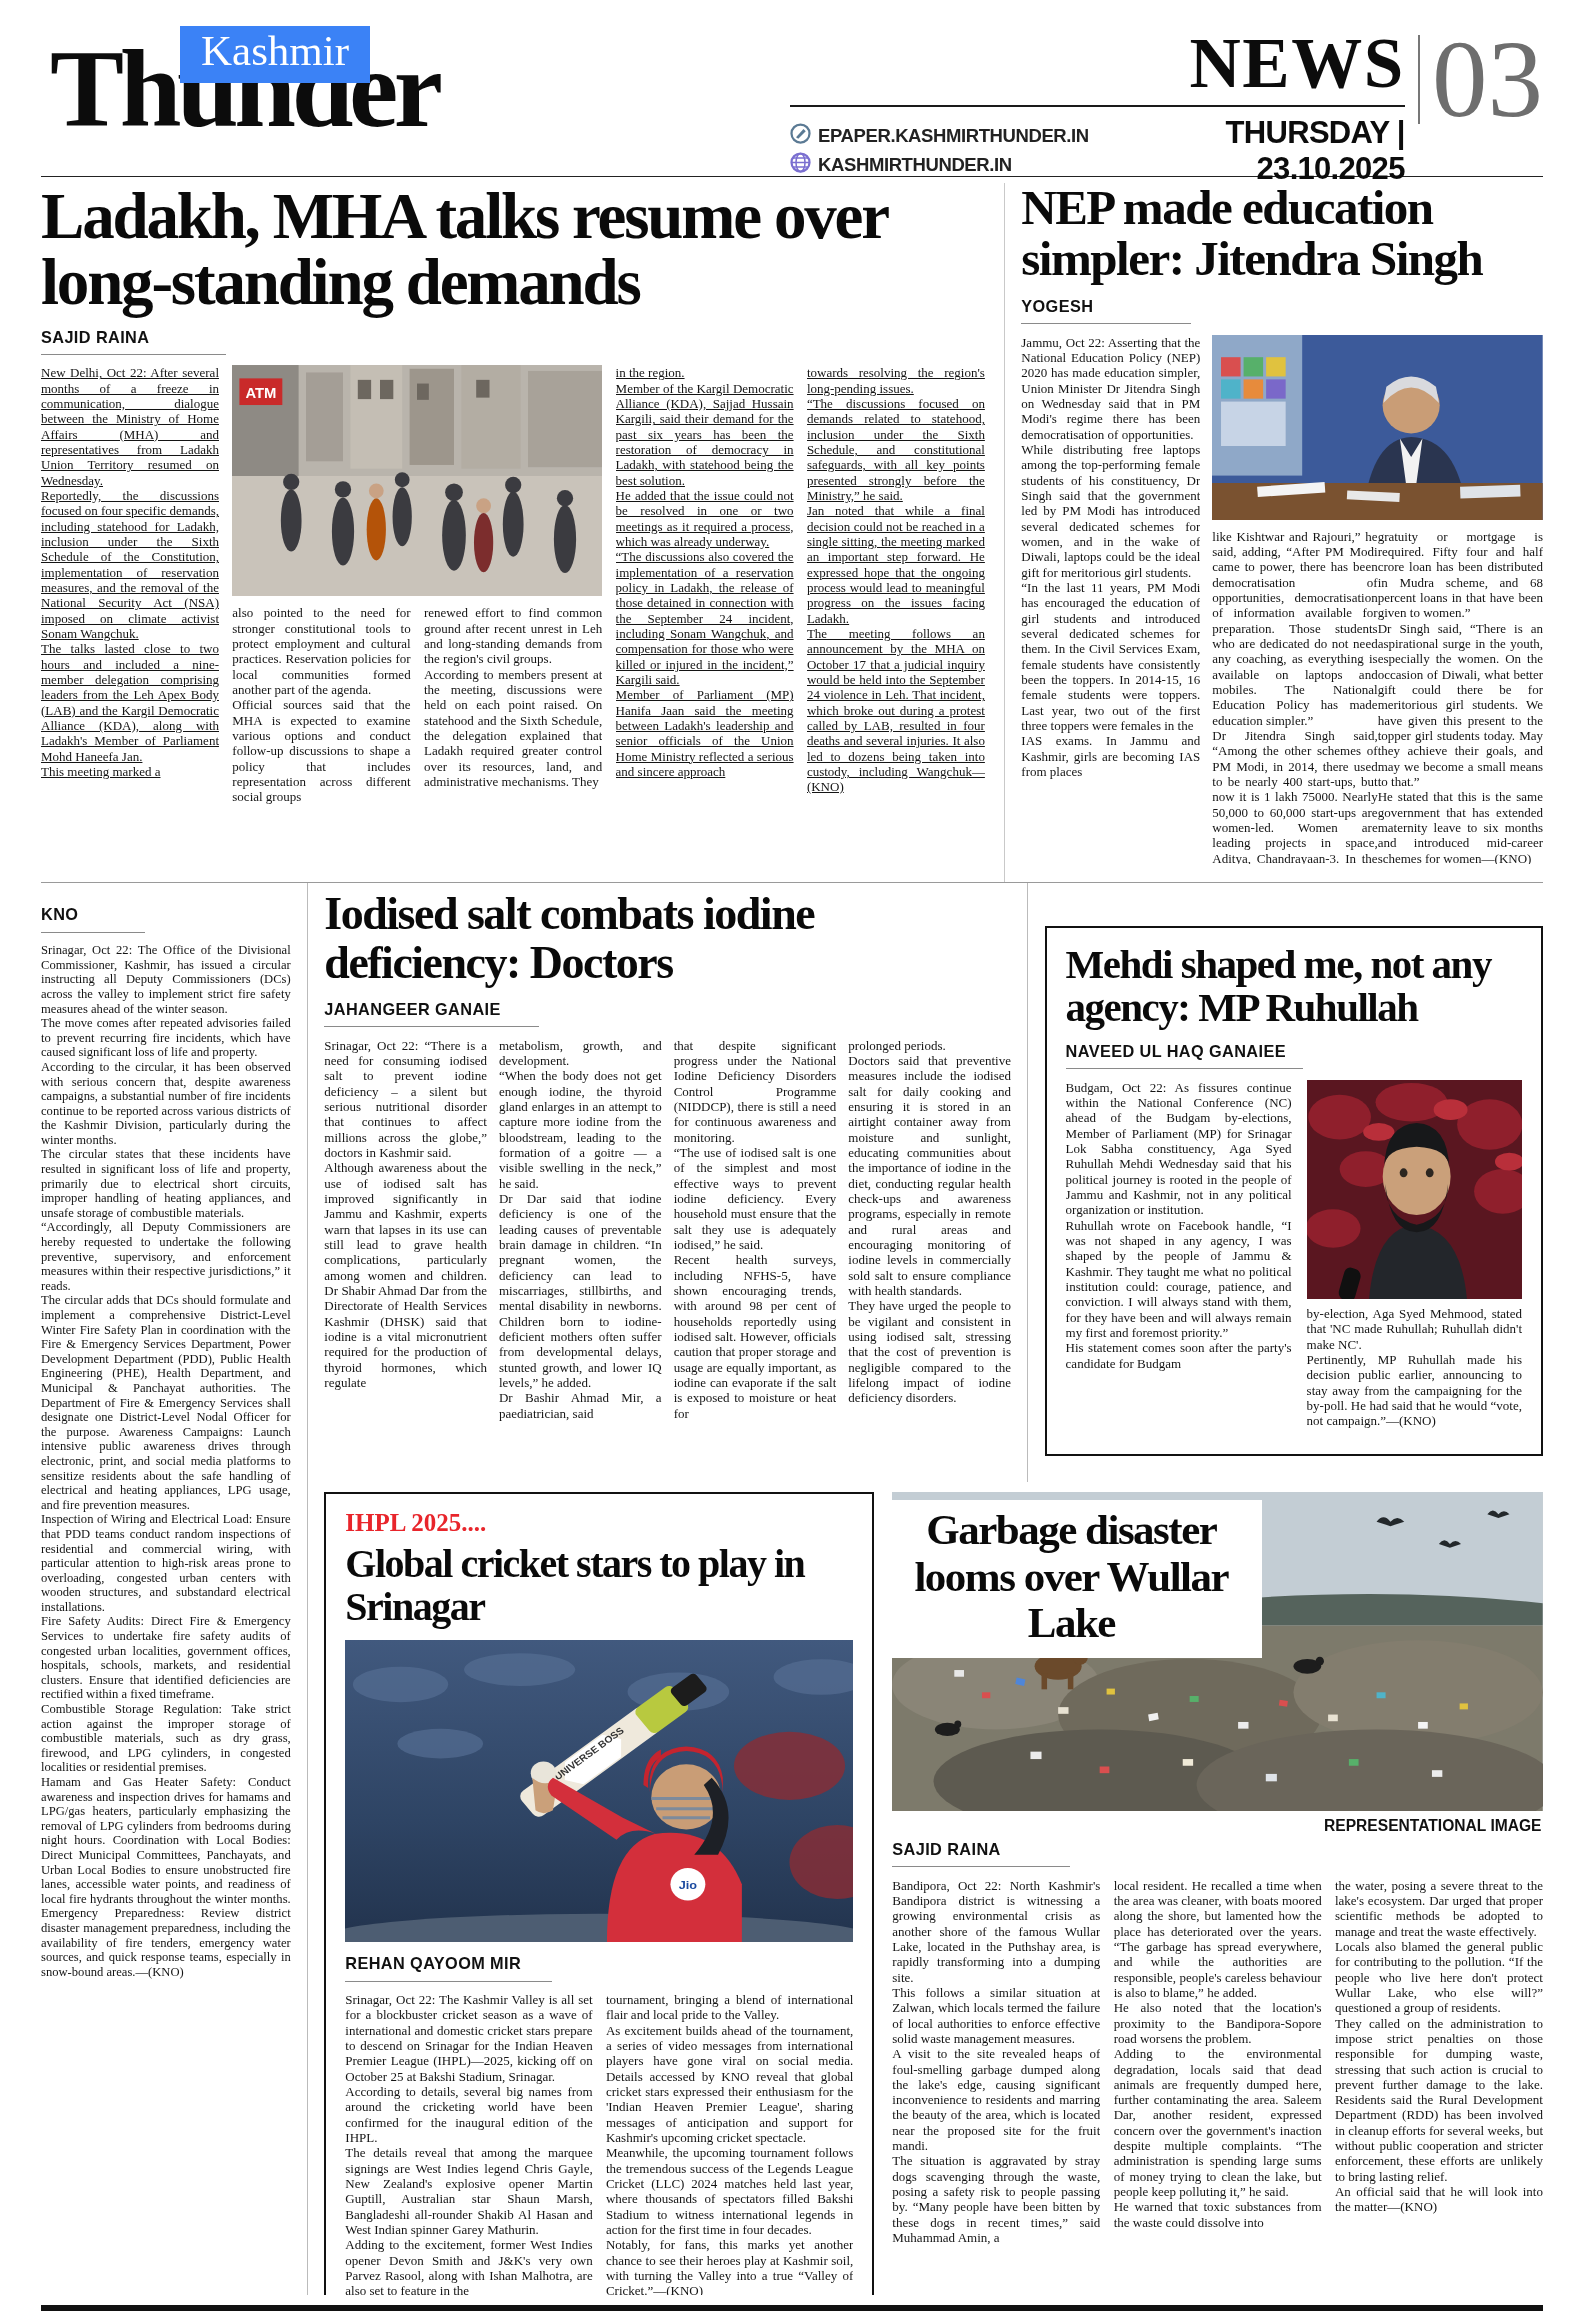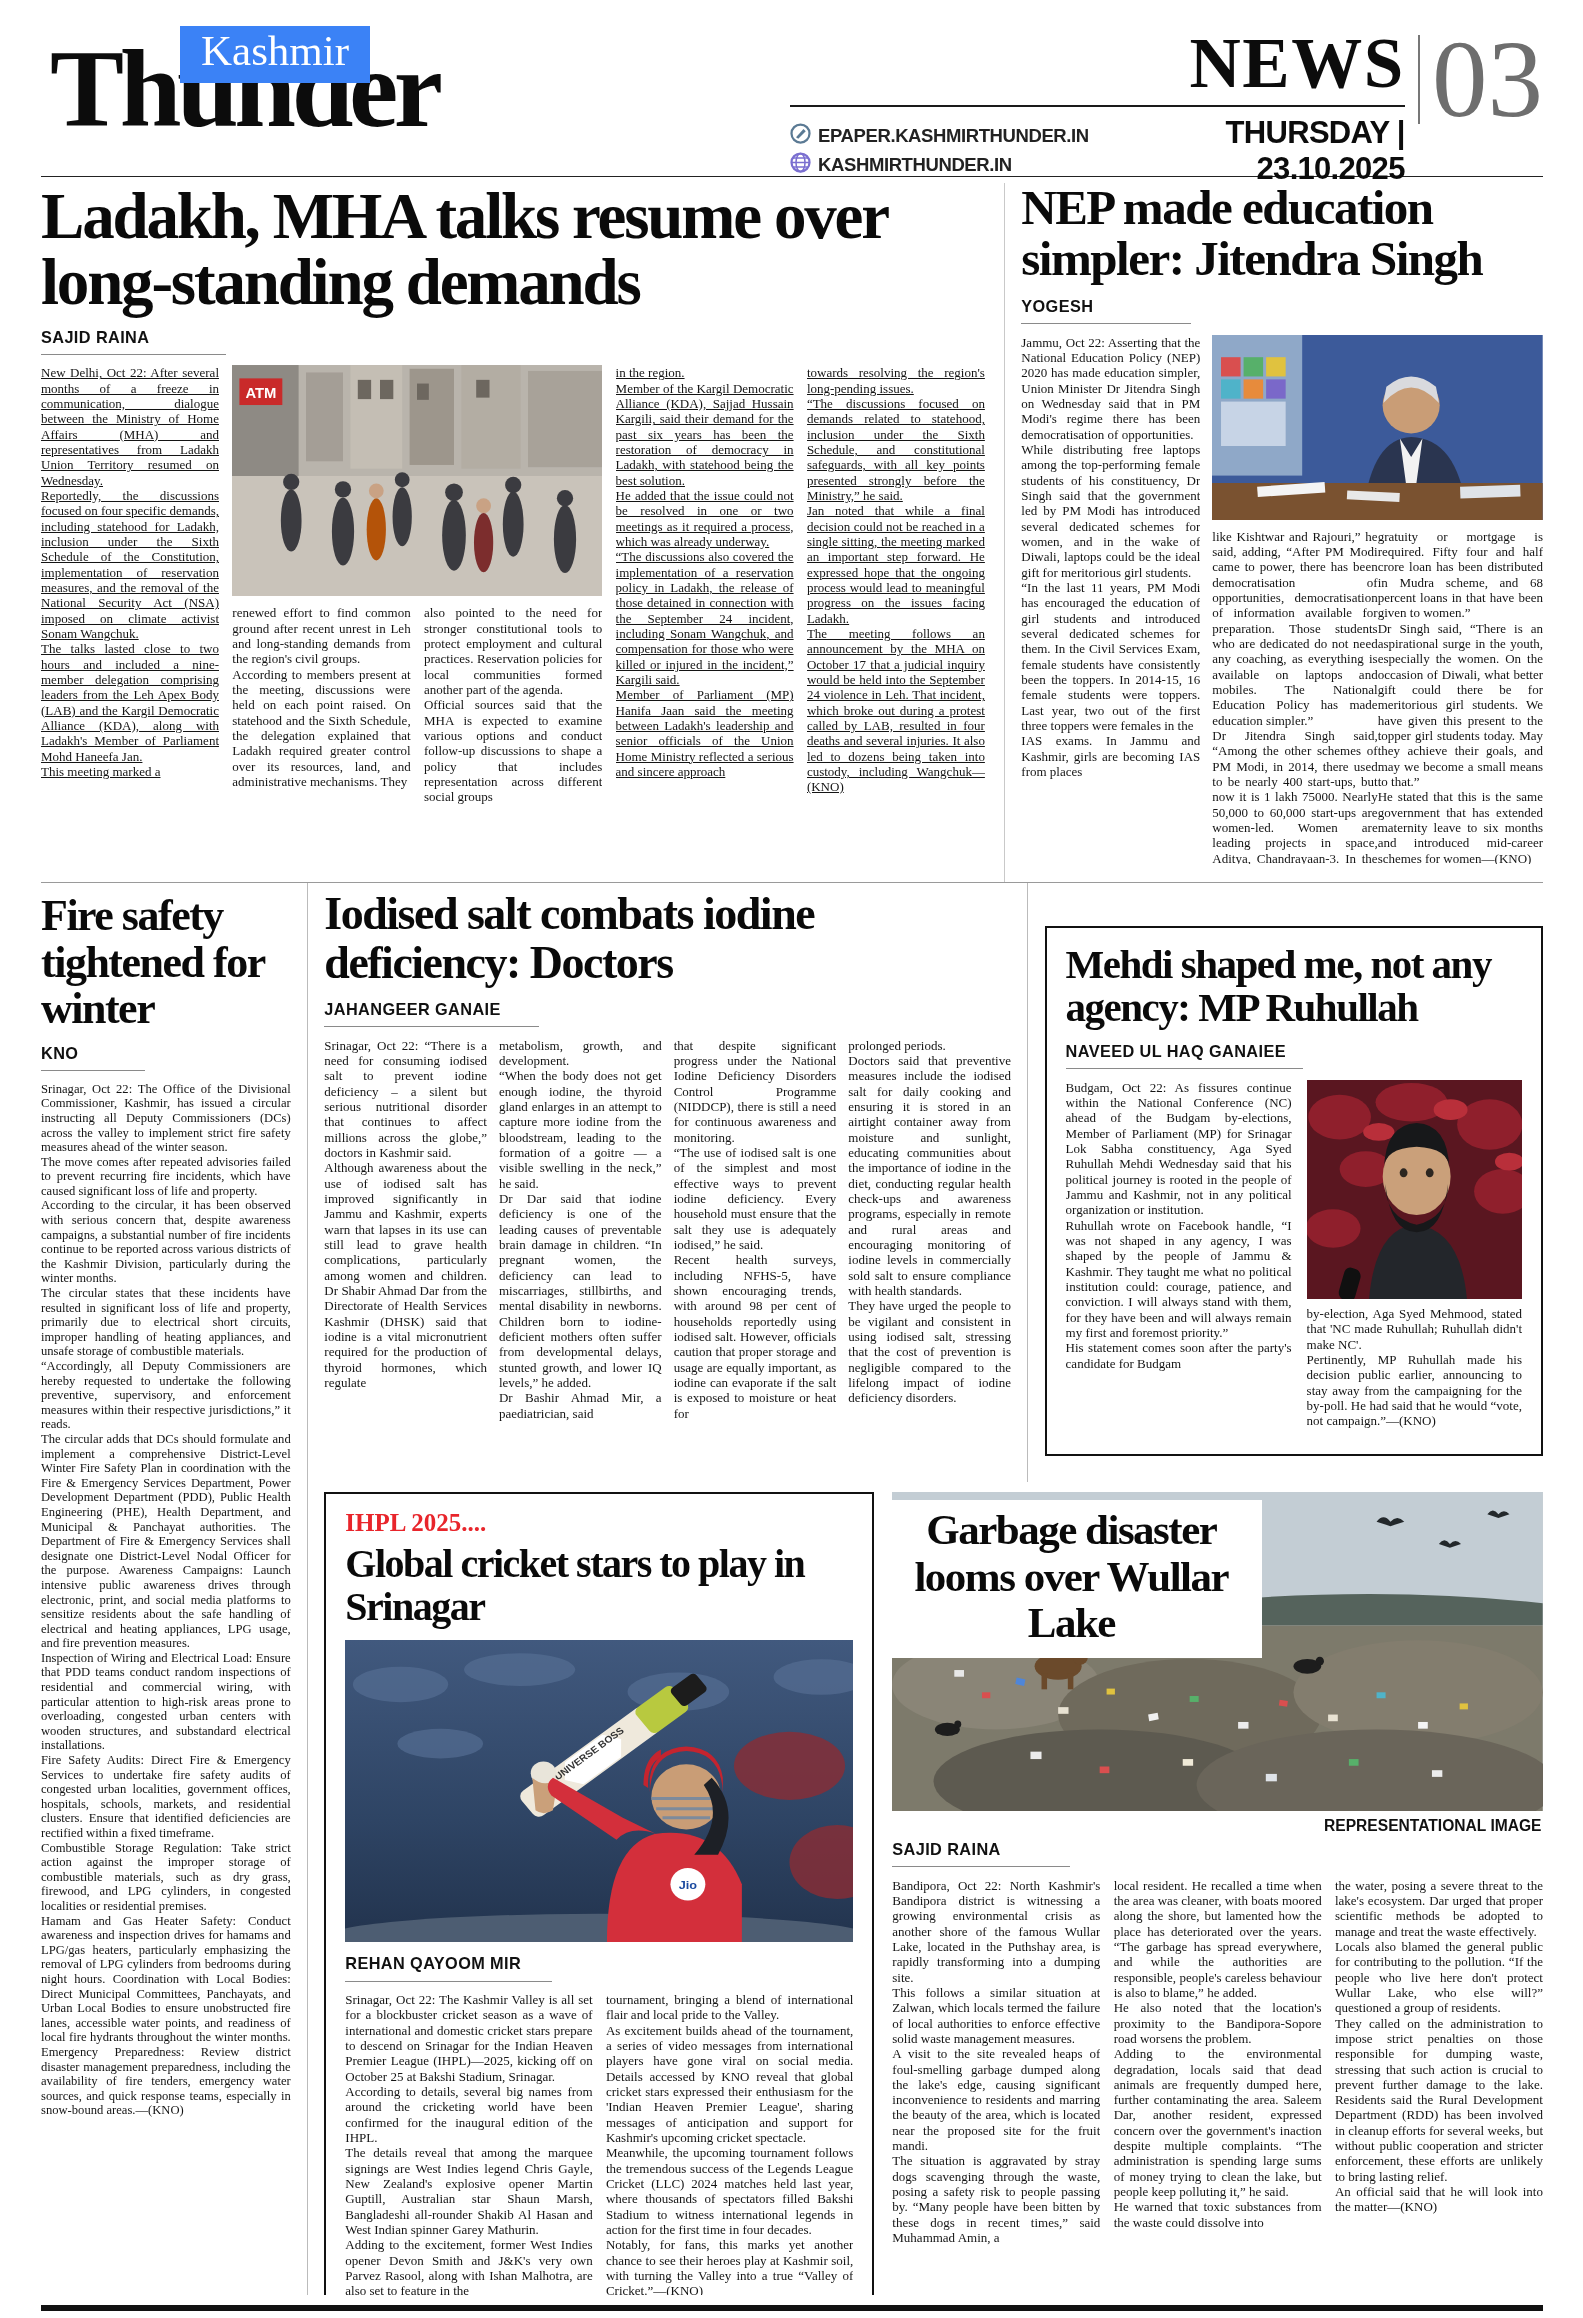--- a/index.html
+++ b/index.html
@@ -171,24 +171,24 @@
                 <ellipse cx="450" cy="235" rx="15" ry="46"></ellipse>
                   <circle cx="450" cy="180" r="11"></circle>
               </g>
               <ellipse cx="195" cy="222" rx="13" ry="42" fill="#b45309"></ellipse>
                 <circle cx="195" cy="170" r="10" fill="#c9a284"></circle>
               <ellipse cx="340" cy="240" rx="13" ry="40" fill="#7c2d2d"></ellipse>
                 <circle cx="340" cy="190" r="10" fill="#c9a284"></circle>
             </svg>
           </div>
           <div class="lmid-cols">
+            <div class="col bodytext">also pointed to the need for stronger constitutional tools to protect employment and cultural practices. Reservation policies for local communities formed another part of the agenda.
+Official sources said that the MHA is expected to examine various options and conduct follow-up discussions to shape a policy that includes representation across different social groups</div>
             <div class="col bodytext">renewed effort to find common ground after recent unrest in Leh and long-standing demands from the region's civil groups.
 According to members present at the meeting, discussions were held on each point raised. On statehood and the Sixth Schedule, the delegation explained that Ladakh required greater control over its resources, land, and administrative mechanisms. They</div>
-            <div class="col bodytext">also pointed to the need for stronger constitutional tools to protect employment and cultural practices. Reservation policies for local communities formed another part of the agenda.
-Official sources said that the MHA is expected to examine various options and conduct follow-up discussions to shape a policy that includes representation across different social groups</div>
           </div>
         </div>
         <div class="col lcol bodytext">in the region.
 Member of the Kargil Democratic Alliance (KDA), Sajjad Hussain Kargili, said their demand for the past six years has been the restoration of democracy in Ladakh, with statehood being the best solution.
 He added that the issue could not be resolved in one or two meetings as it required a process, which was already underway.
 “The discussions also covered the implementation of a reservation policy in Ladakh, the release of those detained in connection with the September 24 incident, including Sonam Wangchuk, and compensation for those who were killed or injured in the incident,” Kargili said.
 Member of Parliament (MP) Hanifa Jaan said the meeting between Ladakh's leadership and senior officials of the Union Home Ministry reflected a serious and sincere approach</div>
         <div class="col lcol bodytext">towards resolving the region's long-pending issues.
 “The discussions focused on demands related to statehood, inclusion under the Sixth Schedule, and constitutional safeguards, with all key points presented strongly before the Ministry,” he said.
 Jan noted that while a final decision could not be reached in a single sitting, the meeting marked an important step forward. He expressed hope that the ongoing process would lead to meaningful progress on the issues facing Ladakh.
@@ -238,21 +238,20 @@
         </div>
       </div>
     </div>
   </div>
 
   <div class="top-rule"></div>
 
   <div class="lower">
 
     <div class="firecol">
-      <h2 class="hl fire-hl">Fire safety tightened for winter</h2>
       <div class="byline" style="width:104px">KNO</div>
       <div class="col bodytext fire-body">Srinagar, Oct 22: The Office of the Divisional Commissioner, Kashmir, has issued a circular instructing all Deputy Commissioners (DCs) across the valley to implement strict fire safety measures ahead of the winter season.
 The move comes after repeated advisories failed to prevent recurring fire incidents, which have caused significant loss of life and property.
 According to the circular, it has been observed with serious concern that, despite awareness campaigns, a substantial number of fire incidents continue to be reported across various districts of the Kashmir Division, particularly during the winter months.
 The circular states that these incidents have resulted in significant loss of life and property, primarily due to electrical short circuits, improper handling of heating appliances, and unsafe storage of combustible materials.
 “Accordingly, all Deputy Commissioners are hereby requested to undertake the following preventive, supervisory, and enforcement measures within their respective jurisdictions,” it reads.
 The circular adds that DCs should formulate and implement a comprehensive District-Level Winter Fire Safety Plan in coordination with the Fire &amp; Emergency Services Department, Power Development Department (PDD), Public Health Engineering (PHE), Health Department, and Municipal &amp; Panchayat authorities. The Department of Fire &amp; Emergency Services shall designate one District-Level Nodal Officer for the purpose. Awareness Campaigns: Launch intensive public awareness drives through electronic, print, and social media platforms to sensitize residents about the safe handling of electrical and heating appliances, LPG usage, and fire prevention measures.
 Inspection of Wiring and Electrical Load: Ensure that PDD teams conduct random inspections of residential and commercial wiring, with particular attention to high-risk areas prone to overloading, congested urban centers with wooden structures, and substandard electrical installations.
 Fire Safety Audits: Direct Fire &amp; Emergency Services to undertake fire safety audits of congested urban localities, government offices, hospitals, schools, markets, and residential clusters. Ensure that identified deficiencies are rectified within a fixed timeframe.
 Combustible Storage Regulation: Take strict action against the improper storage of combustible materials, such as dry grass, firewood, and LPG cylinders, in congested localities or residential premises.

